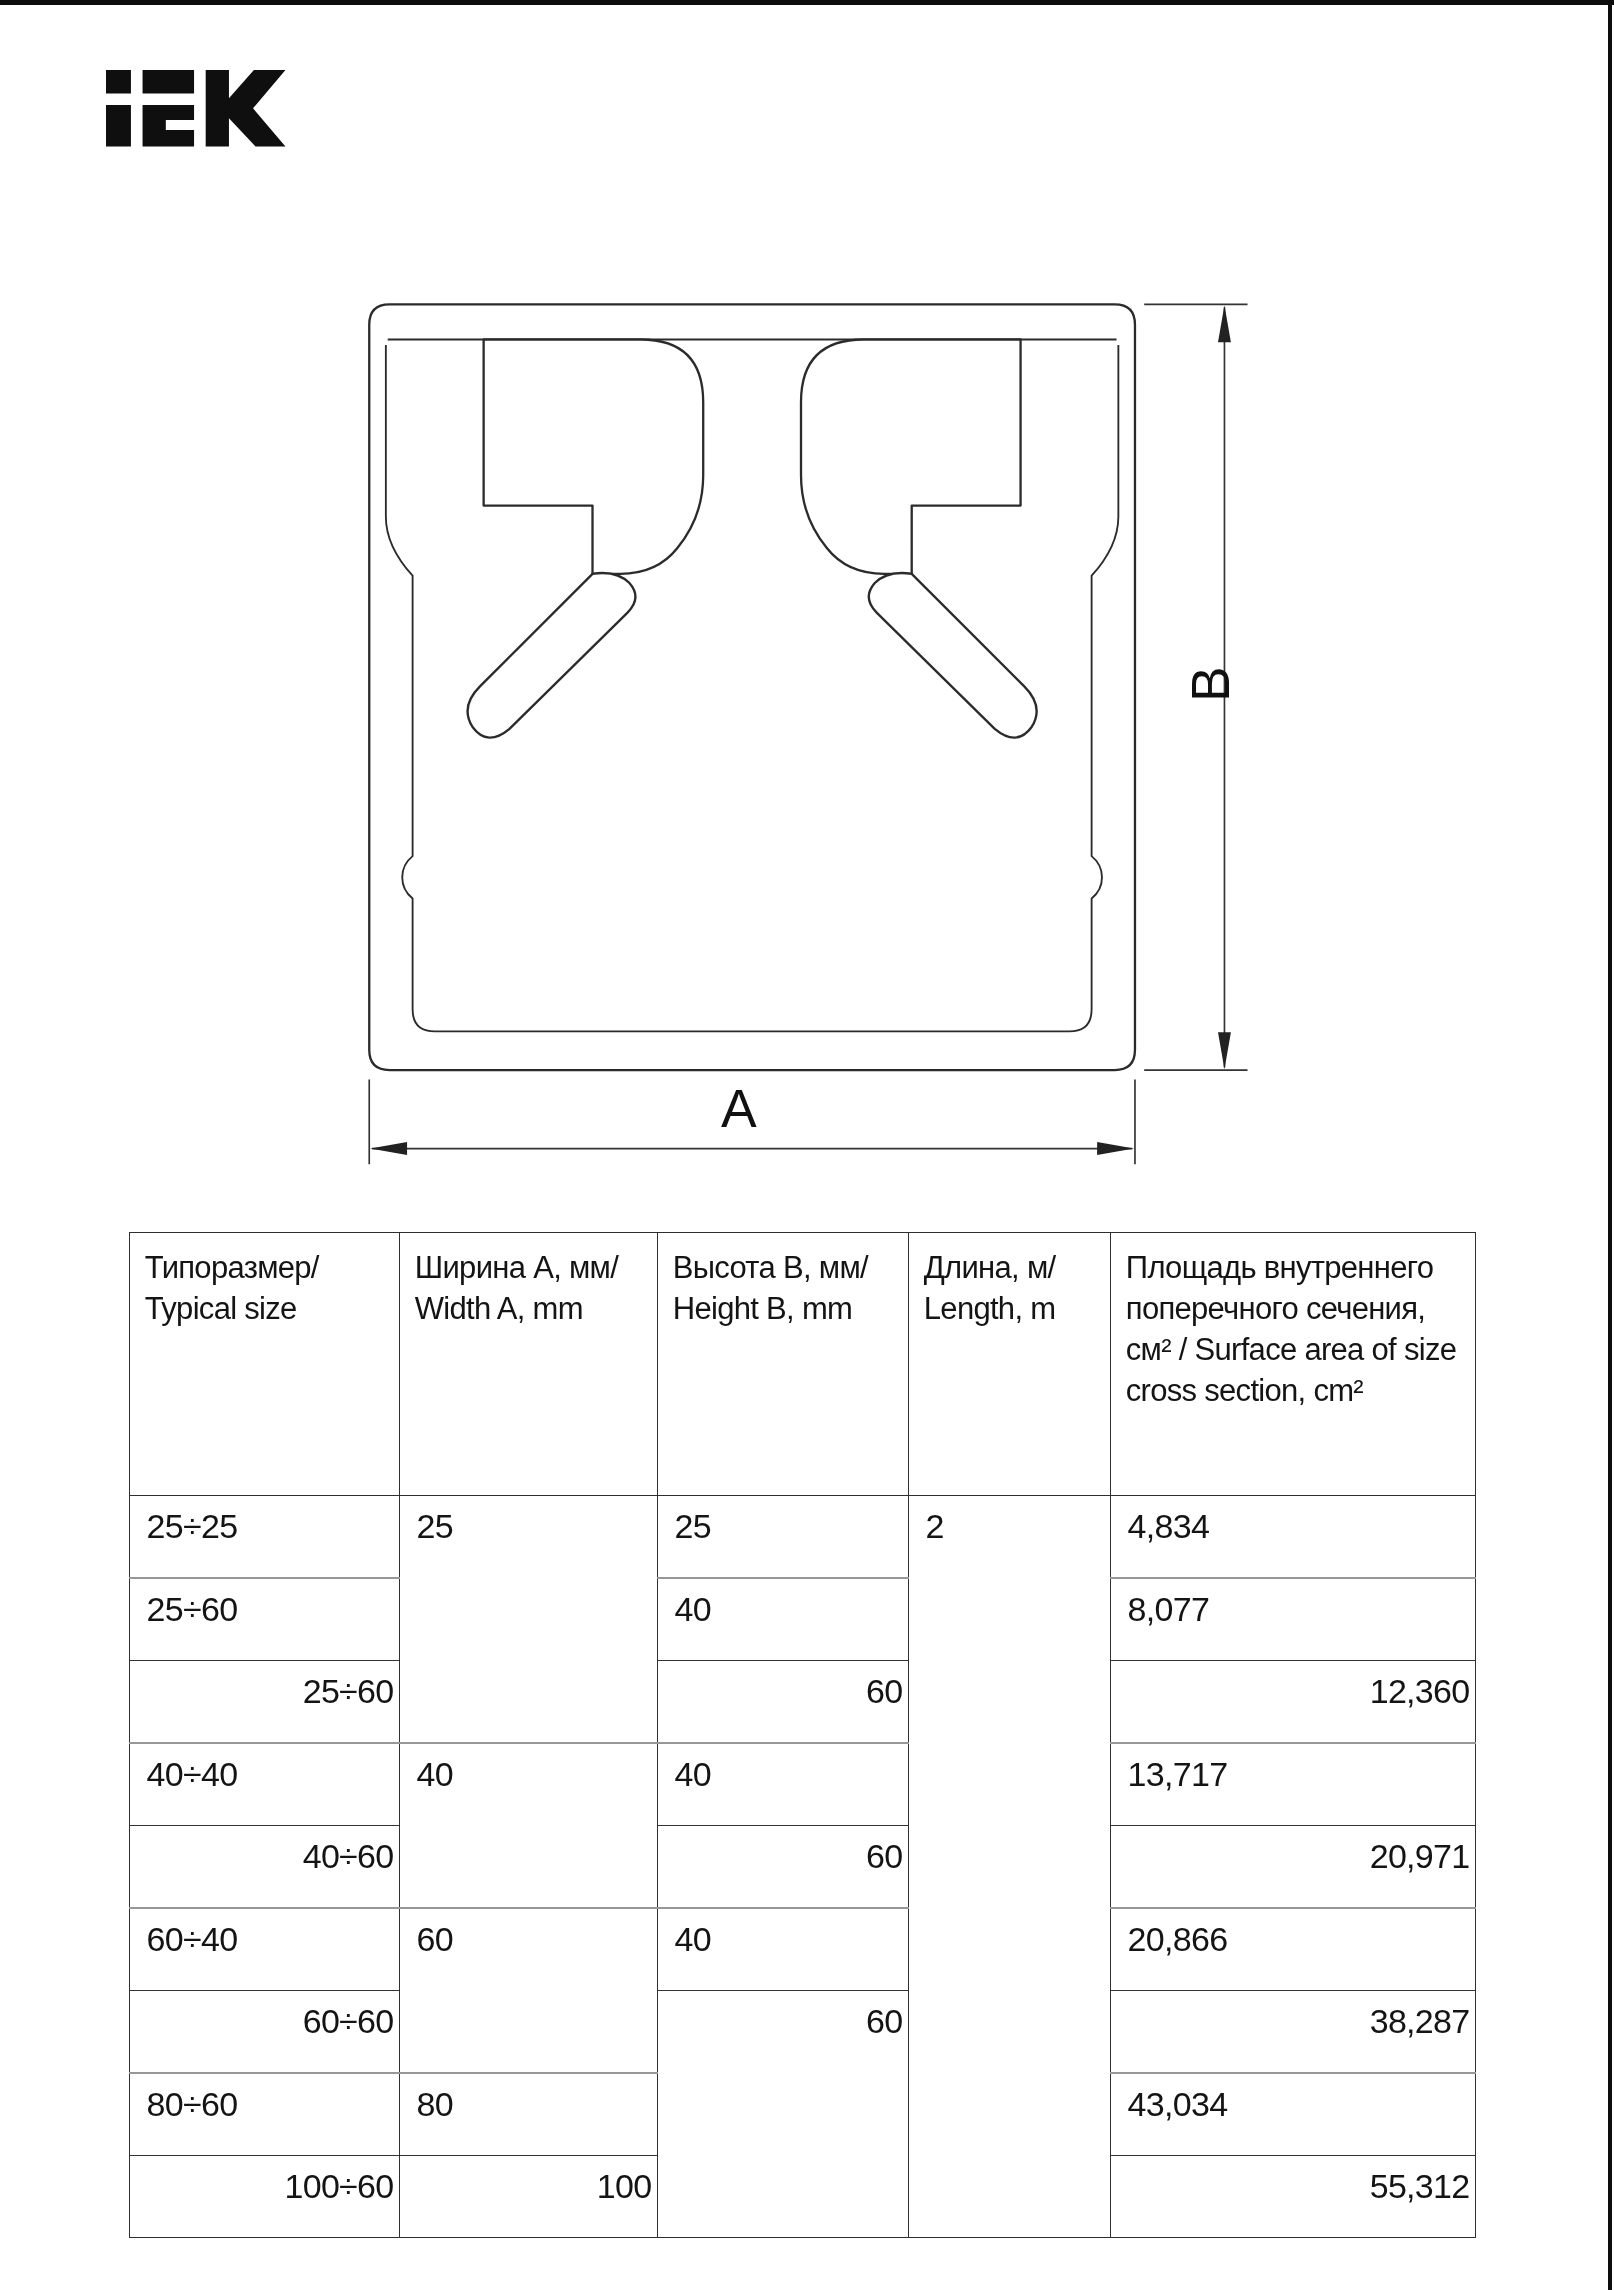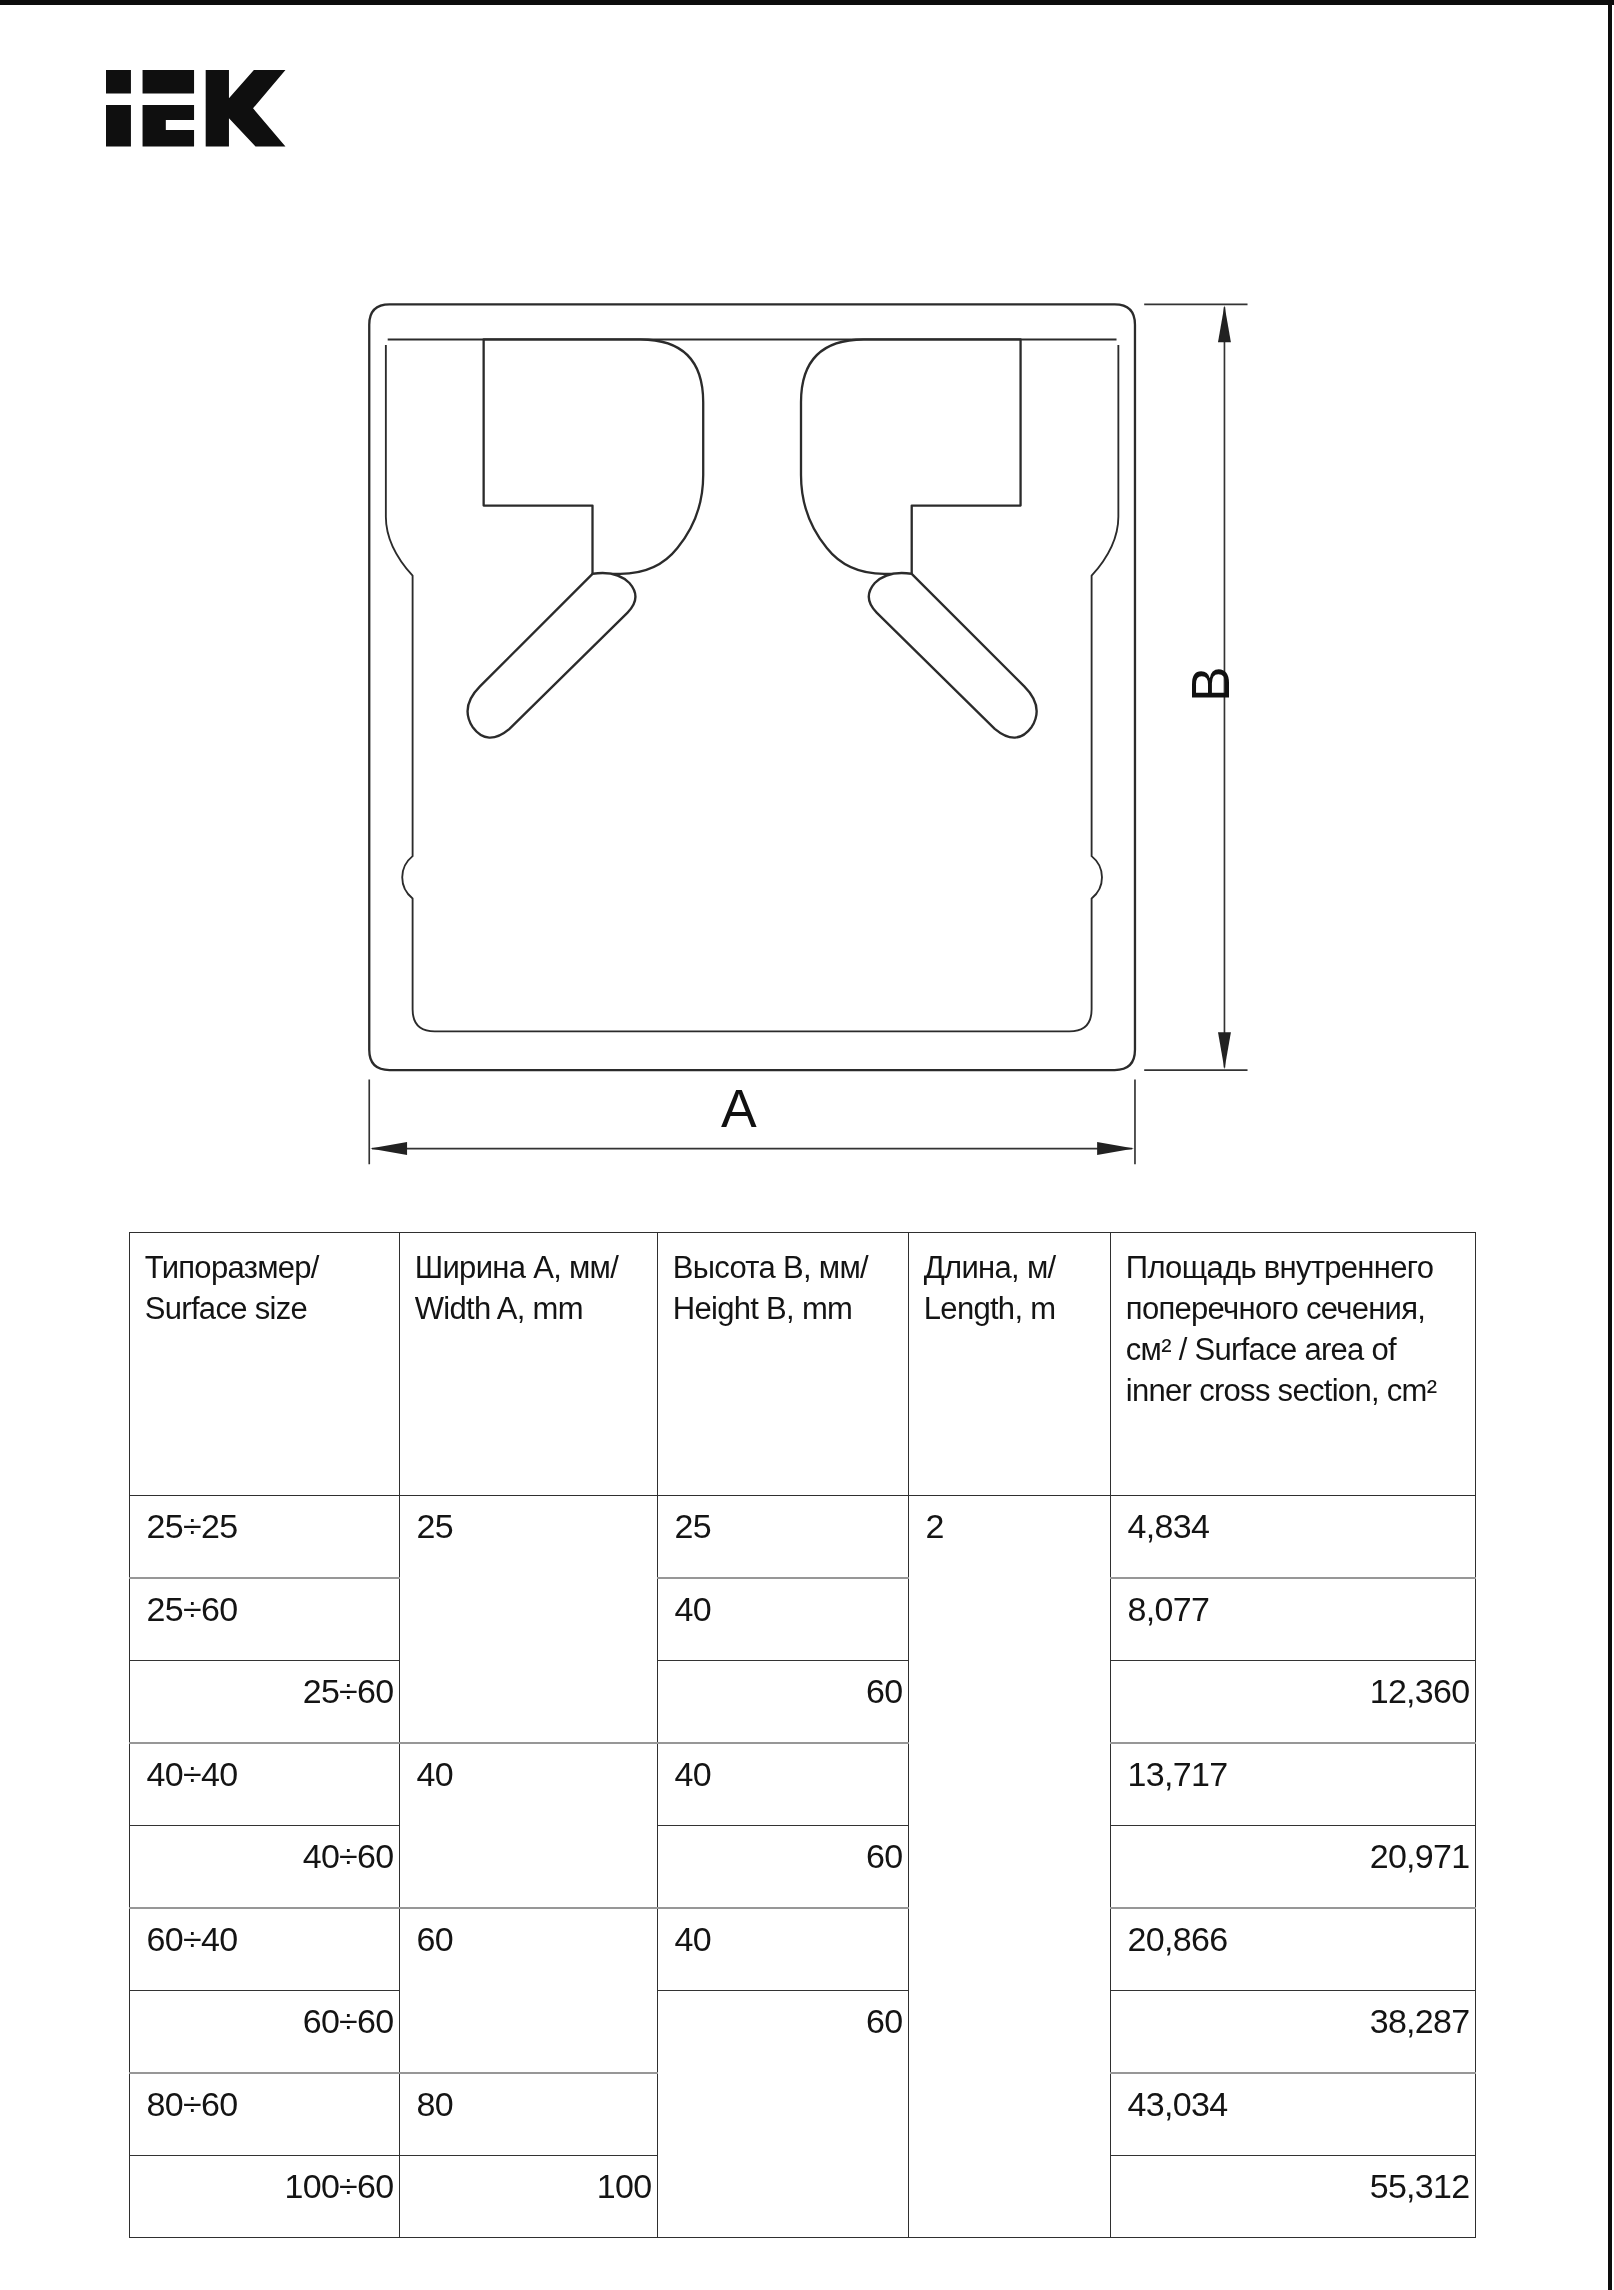--- a/index.html
+++ b/index.html
@@ -73,28 +73,28 @@
     <colgroup>
       <col style="width:270px">
         <col style="width:258px">
         <col style="width:251px">
       <col style="width:202px">
         <col style="width:365px">
     </colgroup>
     <thead>
       <tr>
         <th>Типоразмер/
-Surface size</th>
+Typical size</th>
         <th>Ширина А, мм/
 Width A, mm</th>
         <th>Высота В, мм/
 Height B, mm</th>
         <th>Длина, м/
 Length, m</th>
-        <th>Площадь внутреннего поперечного сечения, см² / Surface area of inner cross section, cm²</th>
+        <th>Площадь внутреннего поперечного сечения, см² / Surface area of size cross section, cm²</th>
       </tr>
     </thead>
     <tbody>
         <tr>
           <td>25÷25</td>
           <td rowspan="3">25</td>
           <td>25</td>
           <td rowspan="9">2</td>
           <td>4,834</td>
         </tr>

